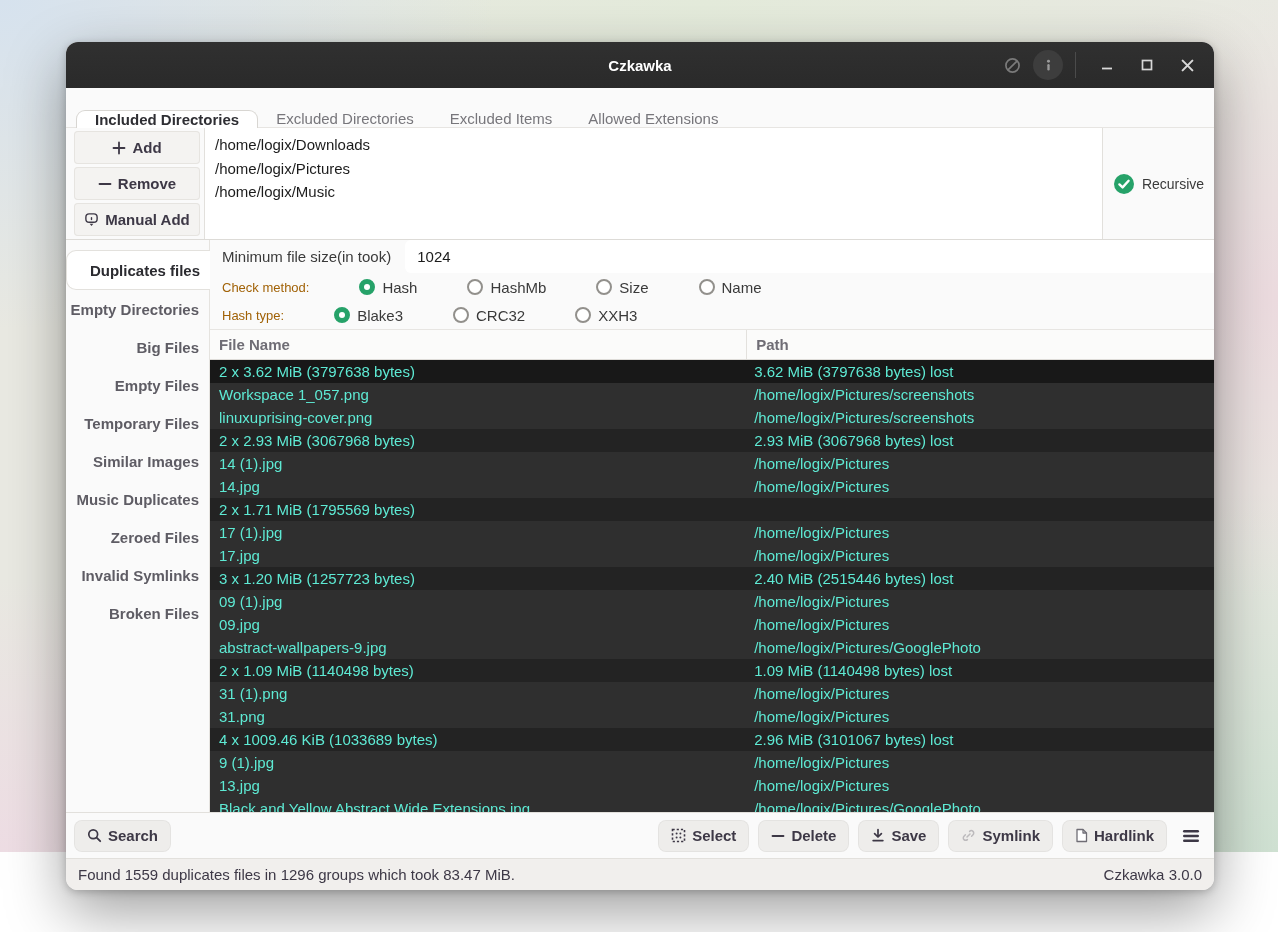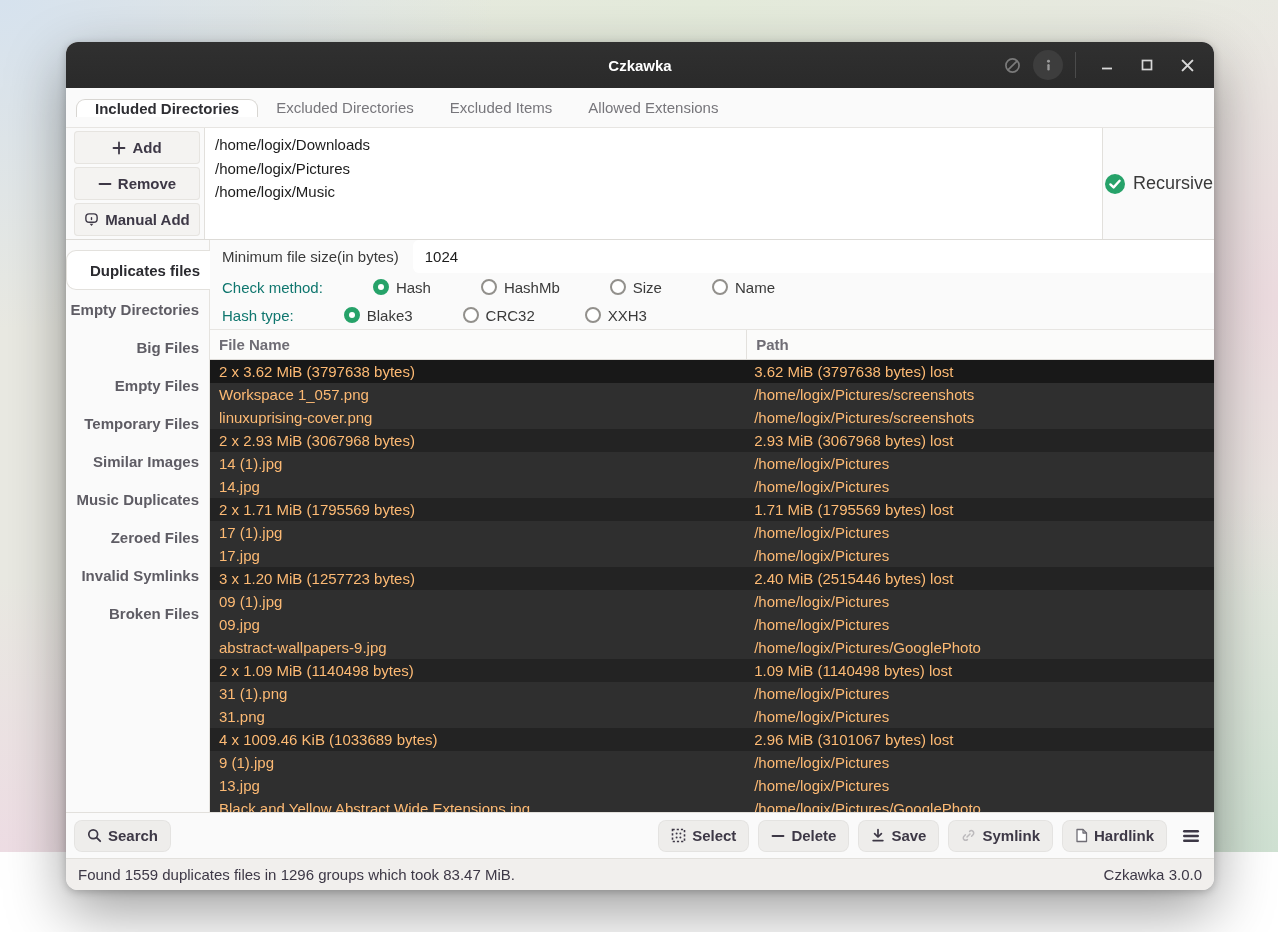--- a/index.html
+++ b/index.html
@@ -45,21 +45,21 @@
   }
   .tb-iconbtn.circlebg { background: #3d3d3d; }
   .tb-sep { width: 1px; height: 26px; background: #4b4b4b; margin: 0 8px 0 6px; }
   .winbtn {
     width: 34px; height: 30px; border: none; background: transparent;
     color: #d8d8d8; display: flex; align-items: center; justify-content: center;
   }
   
   .tabstrip {
     height: 40px; flex: none; background: #fafafa;
-    display: flex; align-items: center; padding-left: 10px;
+    display: flex; align-items: flex-end; padding-left: 10px;
     border-bottom: 1px solid #e7e5e2;
   }
   .tab {
     display: flex; align-items: center; padding: 0 18px;
     color: #77767b; font-size: 15px; font-weight: 500;
   }
   .tab.active {
     background: #ffffff; color: #2e2e33; font-weight: 700;
     border: 1px solid #d8d6d2; border-bottom: none;
     border-radius: 9px 9px 0 0; margin-bottom: -1px;
@@ -85,21 +85,21 @@
   .dir-item { line-height: 23.5px; font-size: 15px; color: #1c1c1c; white-space: nowrap; }
   .recursive-panel {
     width: 112px; flex: none; border-left: 1px solid #e2e0dc;
     display: flex; align-items: center; justify-content: center; gap: 7px;
     background: #fafafa;
   }
   .check-circle {
     width: 22px; height: 22px; border-radius: 50%; flex: none;
     display: flex; align-items: center; justify-content: center;
   }
-  .recursive-label { font-size: 18px; color: #3a3a3a; }
+  .recursive-label { font-size: 14px; color: #3a3a3a; }
   
   .main { flex: 1; display: flex; min-height: 0; background: #fafafa; }
   .sidebar {
     width: 144px; flex: none; padding-top: 10px;
     border-right: 1px solid #e5e3df; background: #fafafa;
   }
   .side-item {
     height: 38px; display: flex; align-items: center; justify-content: flex-end;
     padding-right: 10px; font-size: 15px; font-weight: 600; color: #5e5c64;
     white-space: nowrap;
@@ -110,21 +110,21 @@
     border-radius: 10px 0 0 10px; height: 40px; margin-right: -1px;
   }
   .content { flex: 1; display: flex; flex-direction: column; min-width: 0; }
   .minsize-row { height: 33px; flex: none; display: flex; align-items: stretch; }
   .minsize-label { display: flex; align-items: center; padding: 0 14px 0 12px; font-size: 15px; color: #3a3a3a; white-space: nowrap; }
   .minsize-entry {
     flex: 1; background: #ffffff; display: flex; align-items: center;
     padding-left: 12px; font-size: 15px; color: #1c1c1c; border-radius: 6px 0 0 6px;
   }
   .radio-row { height: 28px; flex: none; display: flex; align-items: center; padding-left: 12px; gap: 14px; }
-  .radio-row .rowlabel { font-size: 15px; color: #0f766e; white-space: nowrap; }
+  .radio-row .rowlabel { font-size: 13px; color: #a16207; white-space: nowrap; }
   .radio-opt { display: flex; align-items: center; gap: 7px; font-size: 15px; color: #3a3a3a; padding-left: 36px; }
   .rdot {
     width: 16px; height: 16px; border-radius: 50%; flex: none;
     background: #ffffff; border: 2px solid #92908c; position: relative;
   }
   .rdot.on { background: #26a269; border-color: #26a269; }
   .rdot.on::after {
     content: ""; position: absolute; left: 50%; top: 50%;
     width: 6px; height: 6px; border-radius: 50%; background: #ffffff;
     transform: translate(-50%,-50%);
@@ -139,21 +139,21 @@
     font-size: 15px; font-weight: 600; color: #6f6d75;
   }
   .th.c1 { width: 53.5%; border-right: 1px solid #e3e1dd; }
   .th.c2 { flex: 1; }
   .tbody { flex: 1; overflow: hidden; background: #2f2f2f; }
   .trow { height: 23px; display: flex; align-items: center; background: #2f2f2f; }
   .trow.t-group { background: #232323; }
   .trow.sel { background: #181818; }
   .trow .c1 { width: 53.5%; padding-left: 9px; overflow: hidden; white-space: nowrap; }
   .trow .c2 { flex: 1; padding-left: 7px; overflow: hidden; white-space: nowrap; }
-  .trow div { font-size: 15px; color: #fdba74; }
+  .trow div { font-size: 15px; color: #5eead4; }
   
   .toolbar {
     height: 46px; flex: none; background: #fafafa; border-top: 1px solid #e2e0dc;
     display: flex; align-items: center; padding: 0 8px;
   }
   .tbtn {
     height: 32px; padding: 0 13px;
     background: #eeedeb; border: none; border-radius: 8px;
     box-shadow: inset 0 0 0 1px rgba(0,0,0,0.04);
     font-family: "Liberation Sans", sans-serif;
@@ -288,21 +288,21 @@
 
           <div class="side-item">Zeroed Files</div>
 
           <div class="side-item">Invalid Symlinks</div>
 
           <div class="side-item">Broken Files</div>
         </div>
 
       <div class="content">
         <div class="minsize-row">
-          <div class="minsize-label">Minimum file size(in bytes)</div>
+          <div class="minsize-label">Minimum file size(in took)</div>
           <div class="minsize-entry">1024</div>
         </div>
 
         <div class="radio-row">
           <span class="rowlabel">Check method:</span>
           <span style="display:flex;gap:14px;align-items:center">
 
               <label class="radio-opt">
                 <span class="rdot on"></span>
                 <span>Hash</span>
@@ -378,21 +378,20 @@
               <div class="c2">/home/logix/Pictures</div>
             </div>
 
             <div class="trow t-file">
               <div class="c1">14.jpg</div>
               <div class="c2">/home/logix/Pictures</div>
             </div>
 
             <div class="trow t-group">
               <div class="c1">2 x 1.71 MiB (1795569 bytes)</div>
-              <div class="c2">1.71 MiB (1795569 bytes) lost</div>
             </div>
 
             <div class="trow t-file">
               <div class="c1">17 (1).jpg</div>
               <div class="c2">/home/logix/Pictures</div>
             </div>
 
             <div class="trow t-file">
               <div class="c1">17.jpg</div>
               <div class="c2">/home/logix/Pictures</div>

